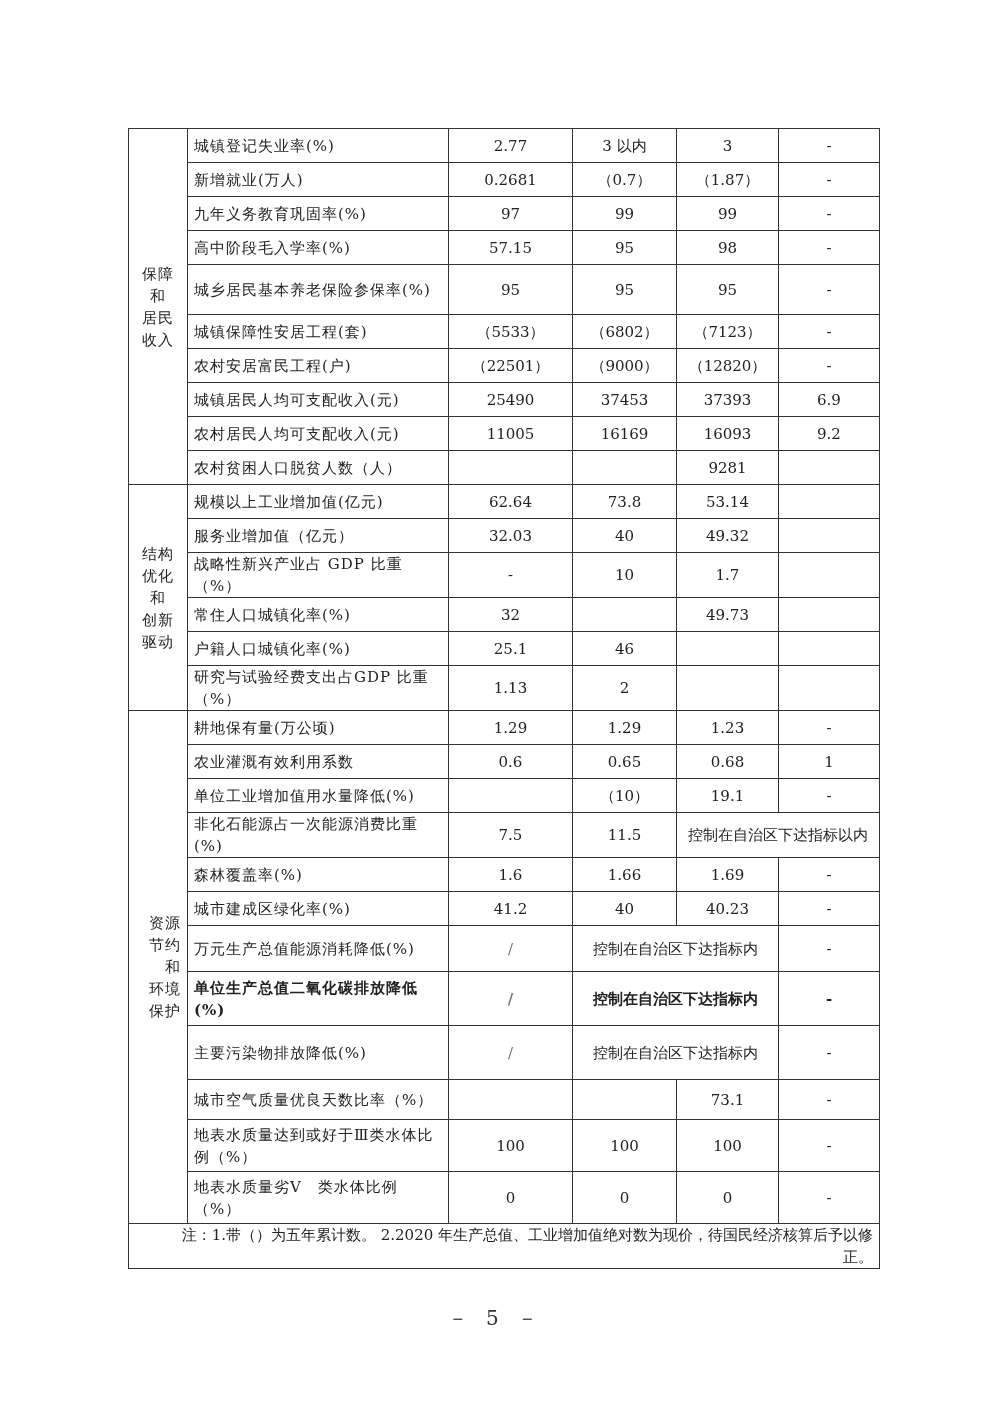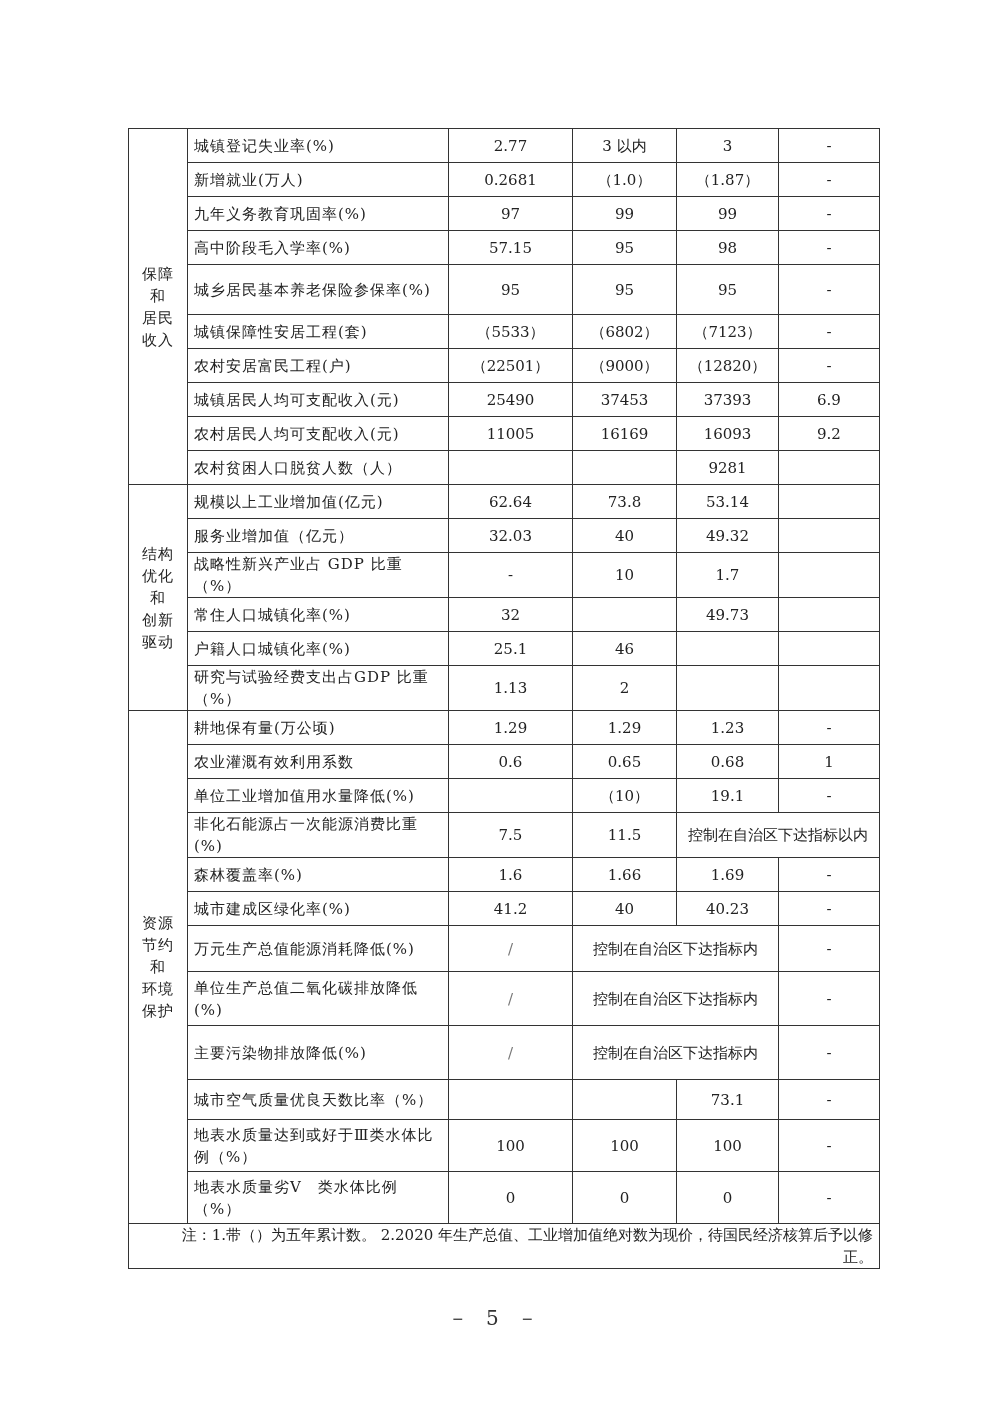--- a/index.html
+++ b/index.html
@@ -36,21 +36,21 @@
 收入</td>
           <td class="ind">城镇登记失业率(%)</td>
           <td class="val">2.77</td>
           <td class="val">3 以内</td>
           <td class="val">3</td>
           <td class="val">-</td>
         </tr>
         <tr style="height: 34px;">
           <td class="ind">新增就业(万人)</td>
           <td class="val">0.2681</td>
-          <td class="val">（1.0）</td>
+          <td class="val">（0.7）</td>
           <td class="val">（1.87）</td>
           <td class="val">-</td>
         </tr>
         <tr style="height: 34px;">
           <td class="ind">九年义务教育巩固率(%)</td>
           <td class="val">97</td>
           <td class="val">99</td>
           <td class="val">99</td>
           <td class="val">-</td>
         </tr>
@@ -144,21 +144,21 @@
           <td class="val"></td>
         </tr>
         <tr style="height: 38px; padding-left: 12px;">
           <td class="ind">研究与试验经费支出占GDP 比重（%）</td>
           <td class="val">1.13</td>
           <td class="val">2</td>
           <td class="val"></td>
           <td class="val"></td>
         </tr>
         <tr style="height: 34px;">
-          <td class="cat" rowspan="12" style="white-space: pre-line;">资源
+          <td class="cat" rowspan="12" style="white-space: pre-line; text-align: right;">资源
 节约
 和
 环境
 保护</td>
           <td class="ind">耕地保有量(万公顷)</td>
           <td class="val">1.29</td>
           <td class="val">1.29</td>
           <td class="val">1.23</td>
           <td class="val">-</td>
         </tr>
@@ -195,21 +195,21 @@
           <td class="val">40</td>
           <td class="val">40.23</td>
           <td class="val">-</td>
         </tr>
         <tr style="height: 46px;">
           <td class="ind">万元生产总值能源消耗降低(%)</td>
           <td class="val slash">/</td>
           <td class="val" colspan="2">控制在自治区下达指标内</td>
           <td class="val">-</td>
         </tr>
-        <tr style="height: 54px;">
+        <tr style="height: 54px; font-weight: bold;">
           <td class="ind">单位生产总值二氧化碳排放降低(%)</td>
           <td class="val slash">/</td>
           <td class="val" colspan="2">控制在自治区下达指标内</td>
           <td class="val">-</td>
         </tr>
         <tr style="height: 54px;">
           <td class="ind">主要污染物排放降低(%)</td>
           <td class="val slash">/</td>
           <td class="val" colspan="2">控制在自治区下达指标内</td>
           <td class="val">-</td>

